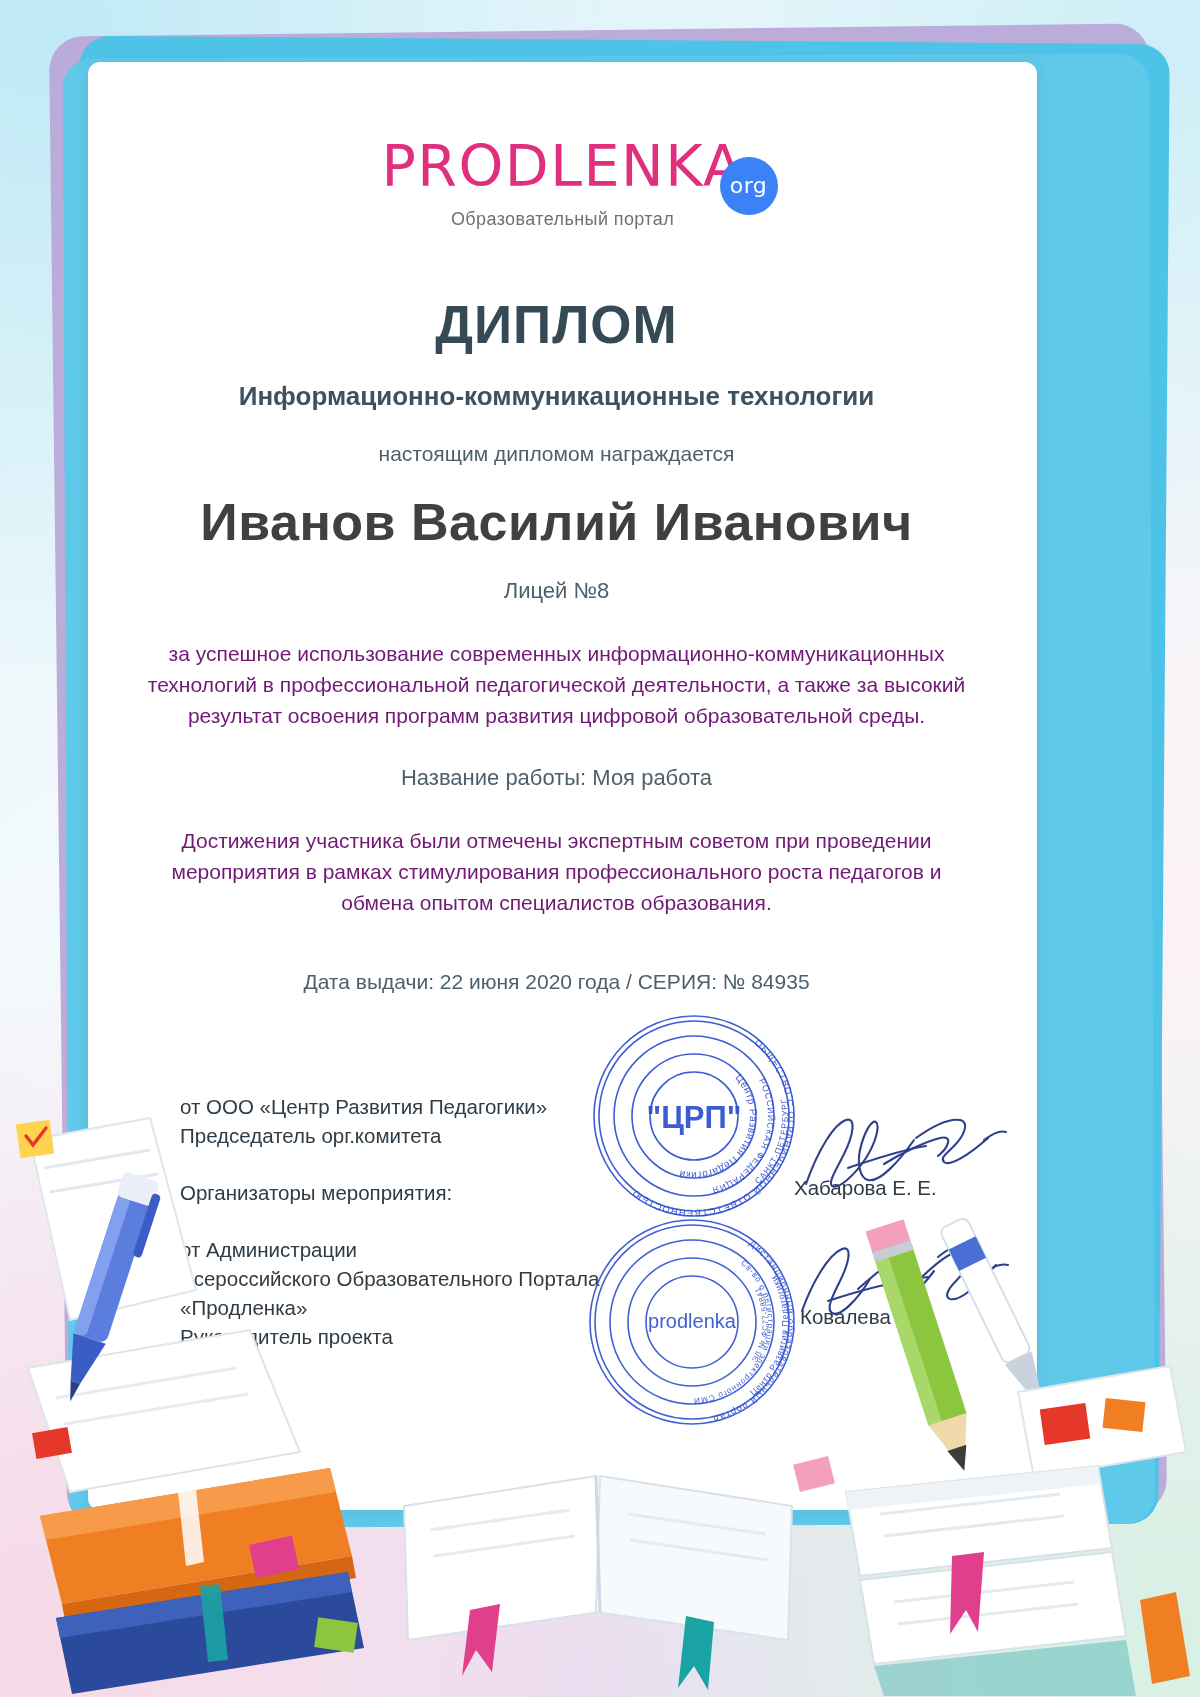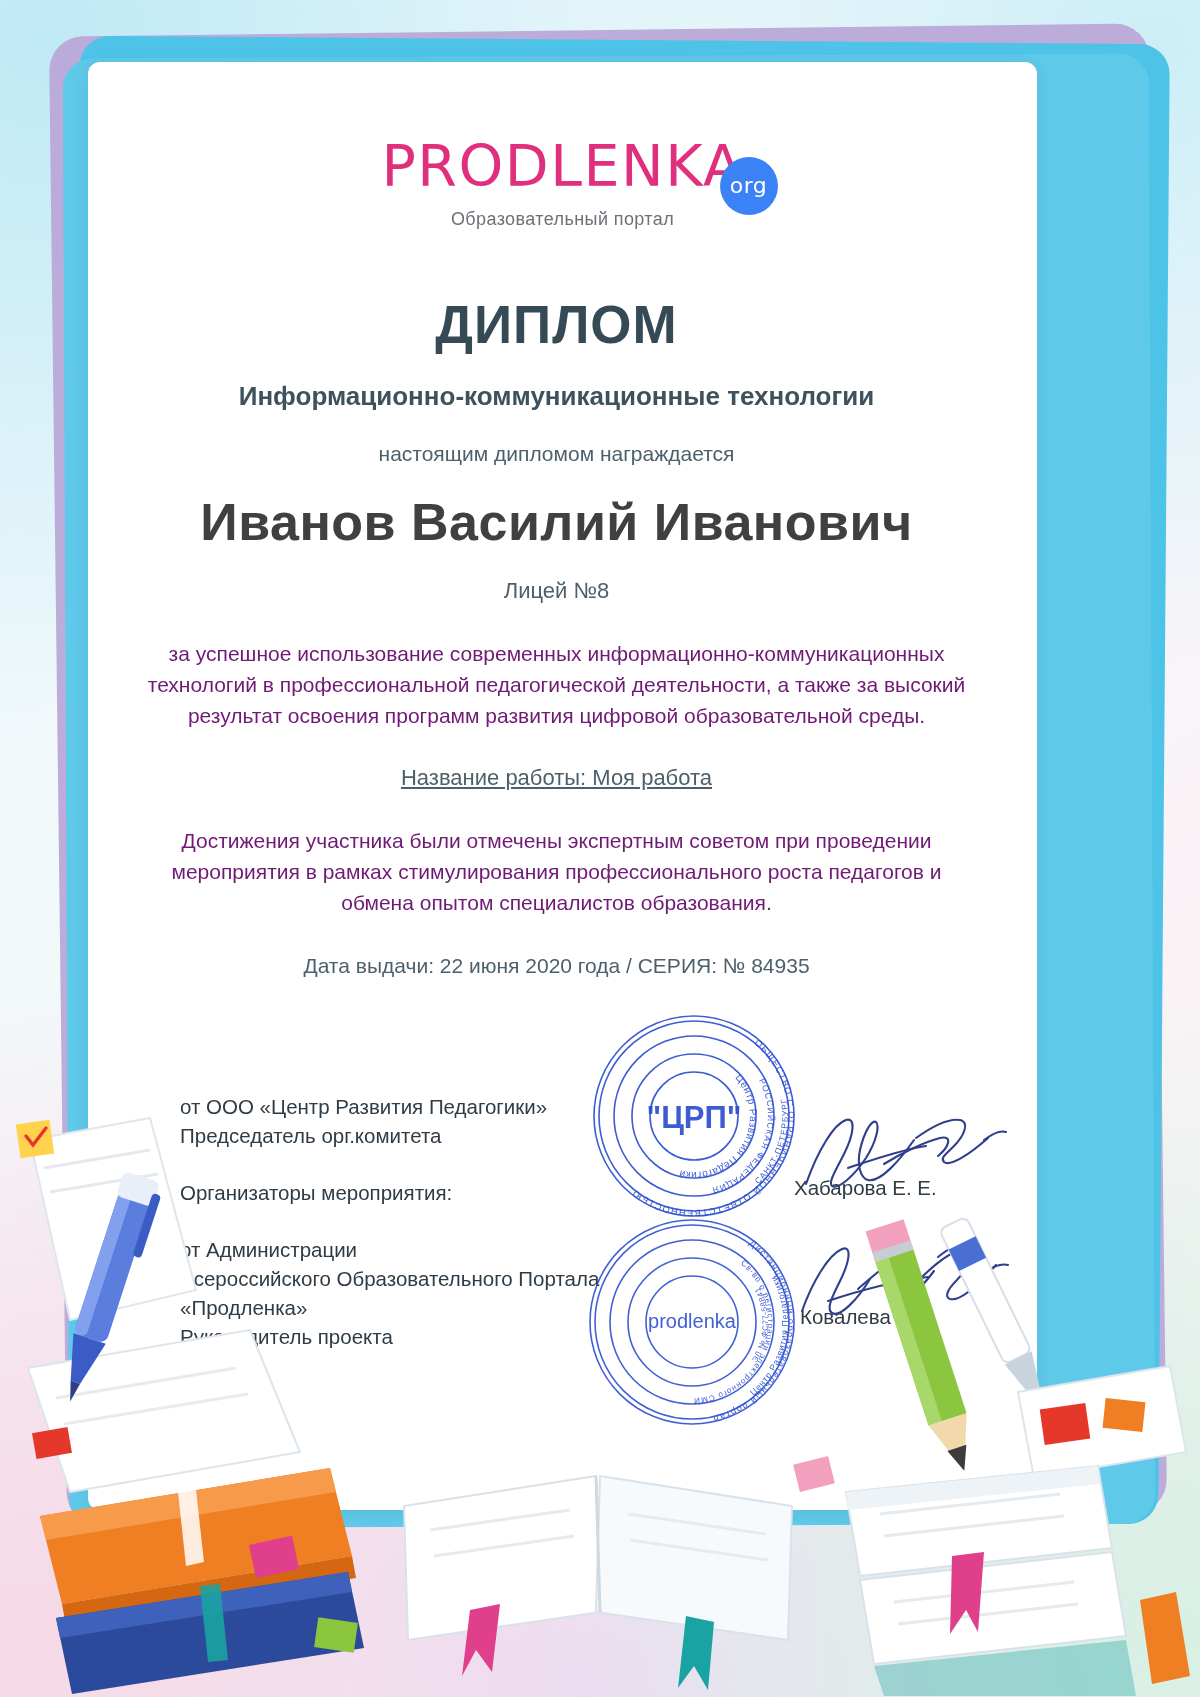--- a/index.html
+++ b/index.html
@@ -144,24 +144,23 @@
     margin: 34px auto 0 auto;
     width: 820px;
     font-size: 21px;
     line-height: 31px;
     color: #701a75;
   }
   .worktitle {
     margin-top: 34px;
     font-size: 22px;
     color: #4c5f6b;
-    text-decoration: underline;
   }
   .dateline {
-    margin-top: 36px;
+    margin-top: 52px;
     font-size: 21px;
     color: #4c5f6b;
   }
 
   
   .signblock {
     position: absolute;
     left: 92px;
     top: 1030px;
     width: 520px;

